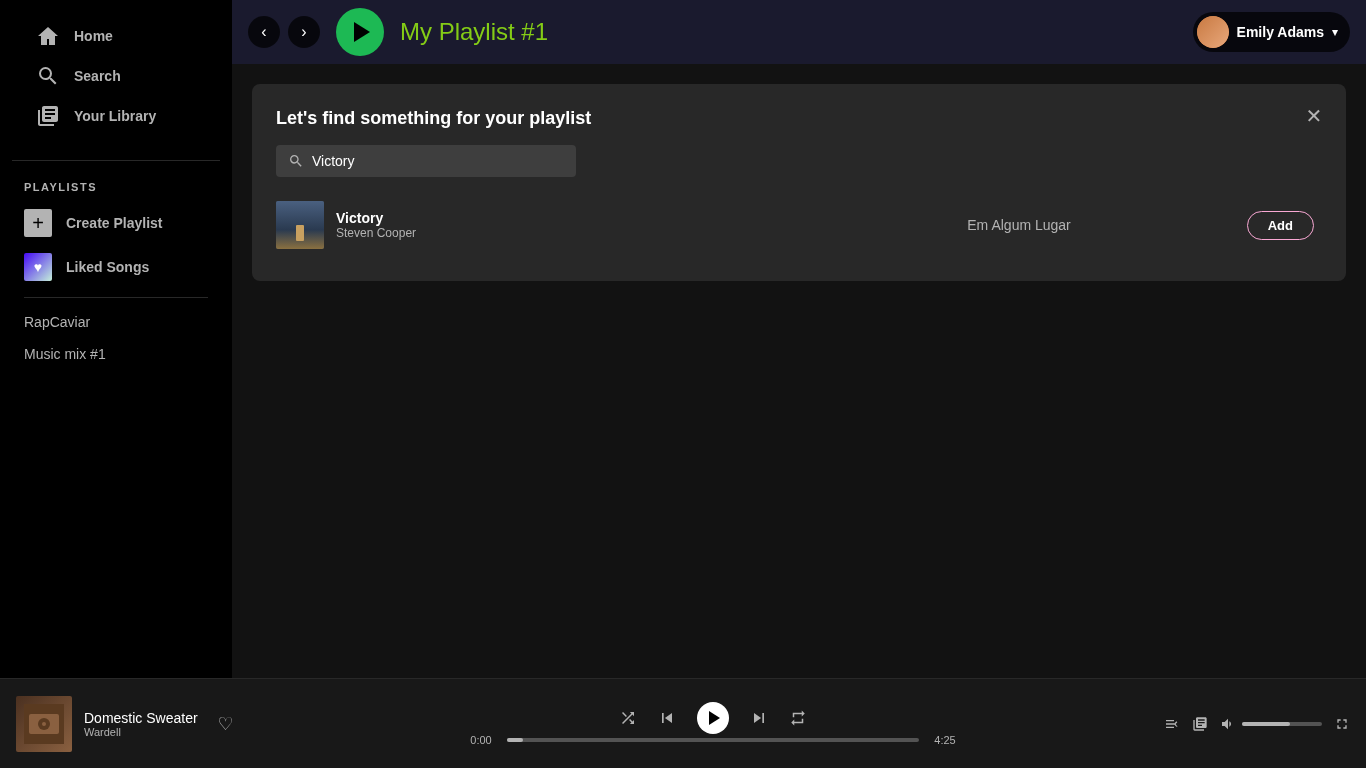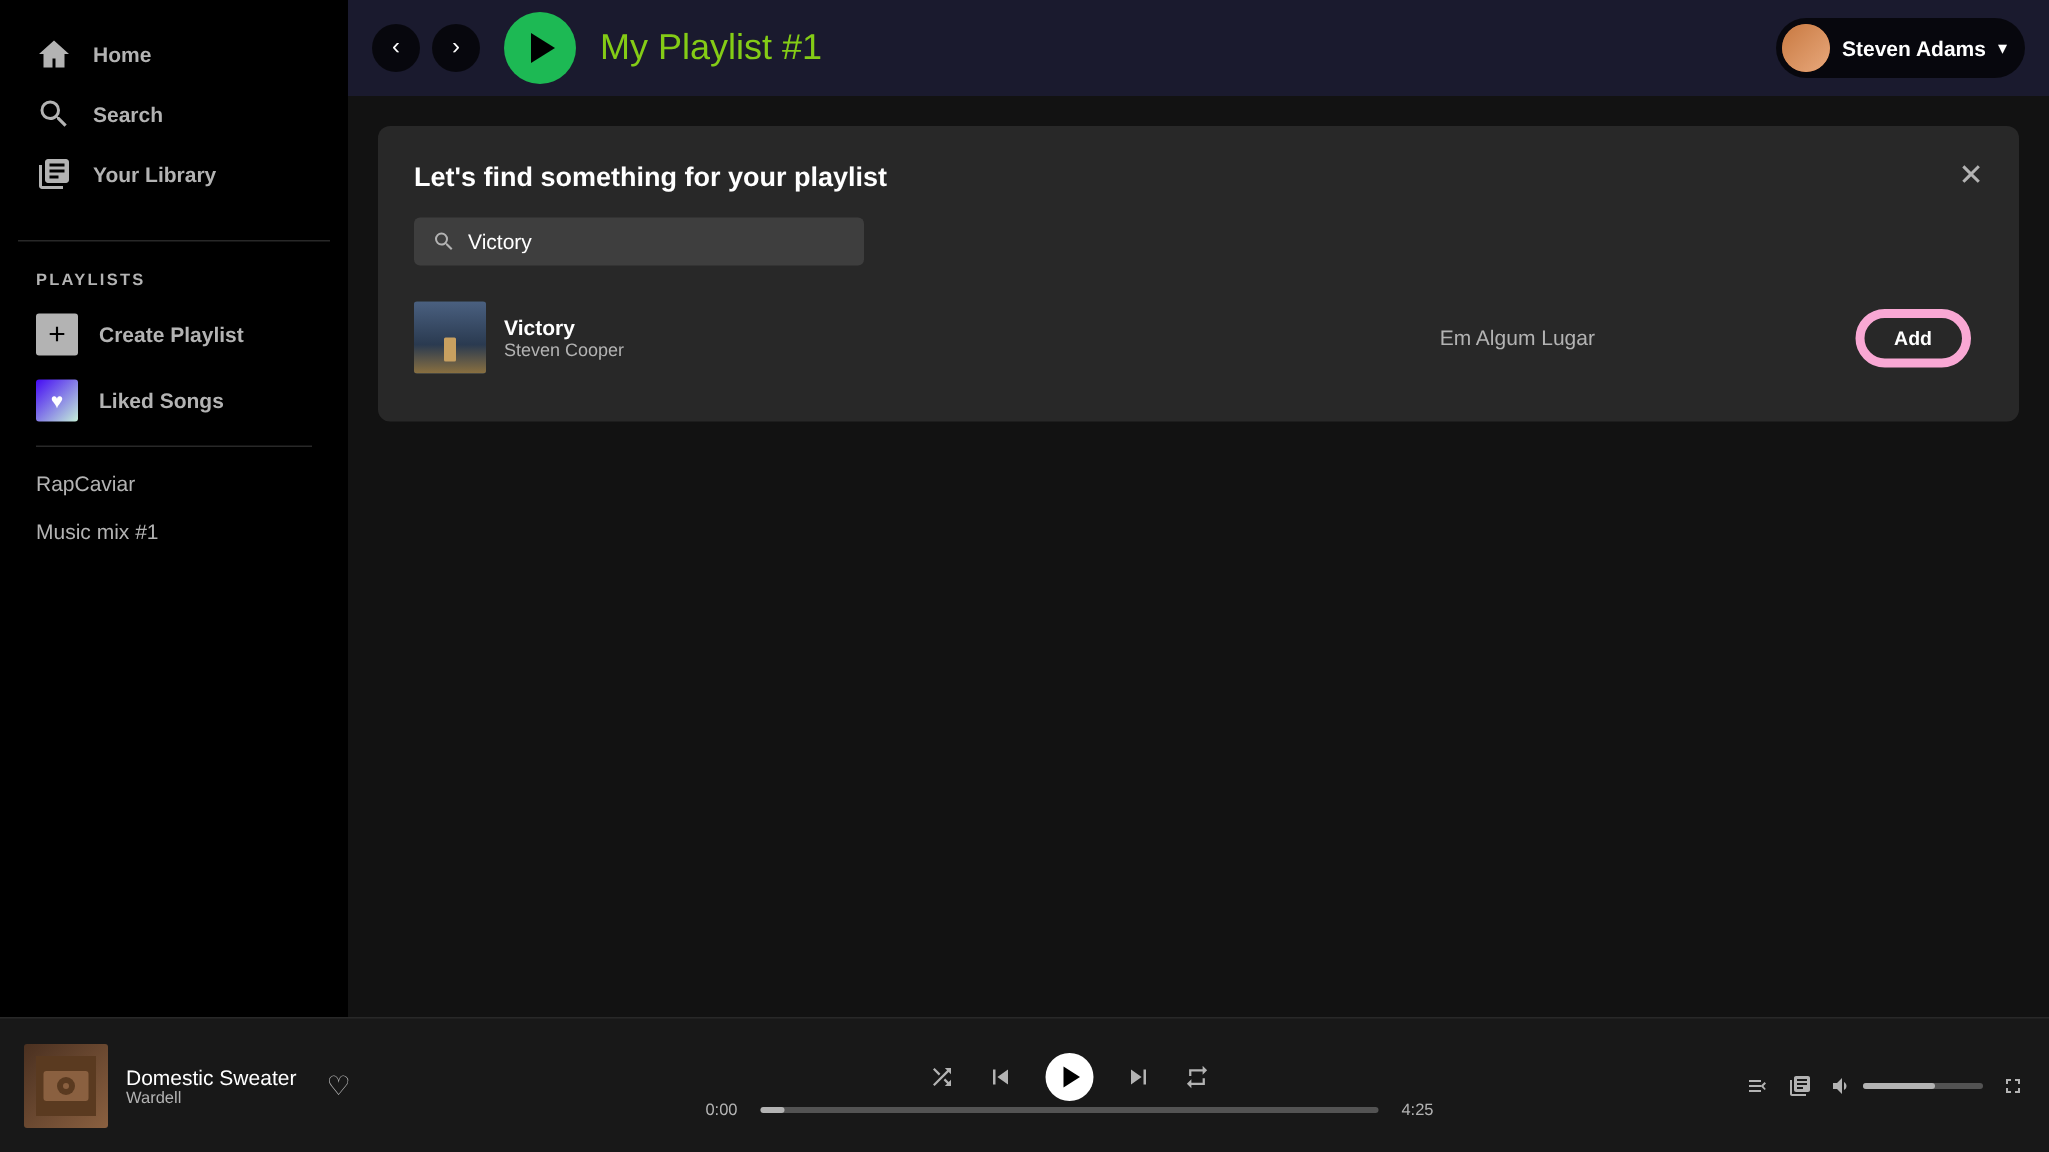--- a/index.html
+++ b/index.html
@@ -24,21 +24,21 @@
     
     .sidebar {
       width: 232px;
       background: #000;
       display: flex;
       flex-direction: column;
       padding: 8px 0;
       flex-shrink: 0;
     }
     .sidebar-nav {
-      padding: 8px 12px 16px;
+      padding: 8px 24px 16px;
     }
     .sidebar-nav-item {
       display: flex;
       align-items: center;
       gap: 14px;
       padding: 8px 12px;
       border-radius: 4px;
       cursor: pointer;
       color: #b3b3b3;
       font-size: 14px;
@@ -323,21 +323,21 @@
       color: #b3b3b3;
     }
     .song-album {
       flex: 1;
       font-size: 14px;
       color: #b3b3b3;
       text-align: center;
     }
     .add-btn {
       background: none;
-      border: 6px solid #f9a8d4;
+      border: 1px solid #f9a8d4;
       color: #fff;
       border-radius: 20px;
       padding: 6px 20px;
       font-size: 13px;
       font-weight: 700;
       cursor: pointer;
       margin-right: 8px;
     }
 
     
@@ -566,21 +566,21 @@
         <button class="nav-btn">›</button>
       </div>
       <button class="play-btn-large">
         <div class="play-triangle"></div>
       </button>
       <h1 class="playlist-title">My Playlist #1</h1>
       <div class="user-area">
         <div class="user-avatar">
           <div class="user-avatar-img"></div>
         </div>
-        <span class="user-name">Steven Adams</span>
+        <span class="user-name">Emily Adams</span>
         <span class="chevron-down">▾</span>
       </div>
     </div>
 
     <div style="flex:1; overflow-y:auto; padding: 0;">
 
       <div class="find-panel">
         <h2 class="find-panel-title">Let's find something for your playlist</h2>
         <button class="close-btn">✕</button>
 

